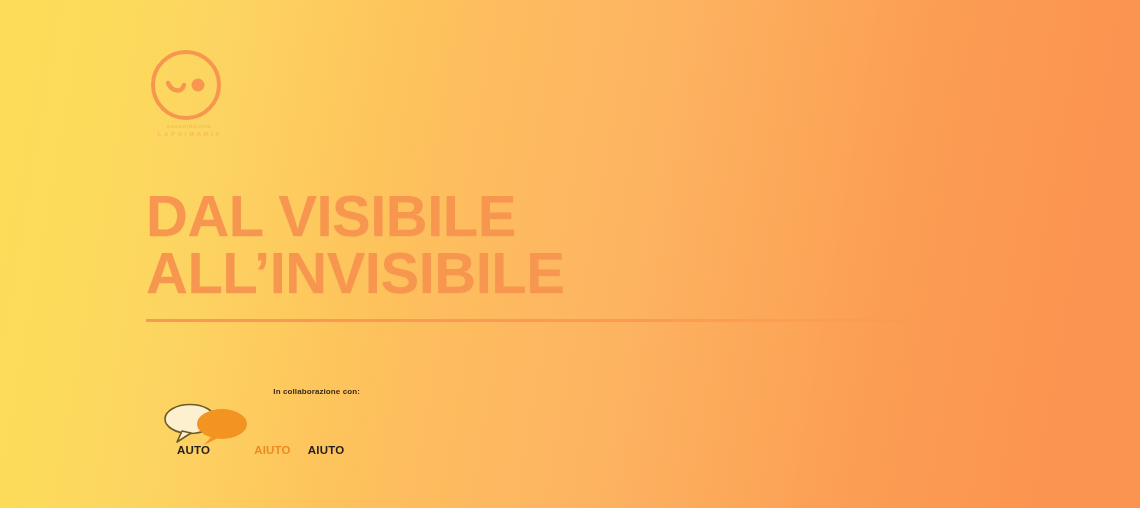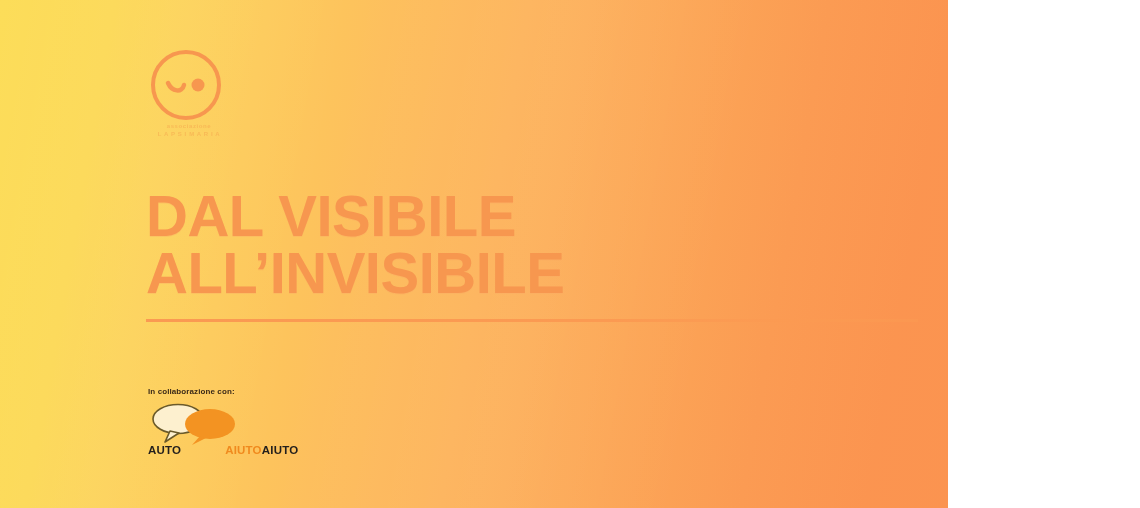--- a/index.html
+++ b/index.html
@@ -7,21 +7,21 @@
     margin: 0;
     padding: 0;
     background: #ffffff;
   }
   body {
     font-family: "Liberation Sans", sans-serif;
   }
 
   .poster {
     position: relative;
-    width: 948px;
+    width: 1140px;
     height: 508px;
     overflow: hidden;
     background: linear-gradient(100deg,
         #fcdd59 0%,
         #fcd957 11%,
         #fdcb5b 26%,
         #fdbd5d 40%,
         #fdb45c 51%,
         #fca757 66%,
         #fb9b53 80%,
@@ -119,23 +119,24 @@
     line-height: 29px;
     font-weight: 700;
     color: #f7924c;
     letter-spacing: -0.2px;
     white-space: pre-line;
   }
 
   
   .collab {
     position: absolute;
-    left: 2px;
+    left: 14px;
     top: 386px;
     width: 200px;
+    text-align: right;
   }
   .collab-label {
     font-size: 8px;
     line-height: 11px;
     font-weight: 700;
     color: #3b2a18;
     letter-spacing: 0.1px;
   }
   .collab-logo {
     position: relative;
@@ -146,21 +147,21 @@
   .collab-logo svg { display: block; }
   .collab-word {
     position: absolute;
     left: 0;
     top: 44px;
     font-size: 11.5px;
     font-weight: 700;
     letter-spacing: 0.2px;
     white-space: nowrap;
   }
-  .w-dark  { color: #231f1c; }
+  .w-dark  { color: #231f1c; margin-left: 17px; }
   .w-orange{ color: #f08a1e; margin-left: 44px; }
 </style>
 </head>
 <body>
 
 <div class="poster">
 
   <div class="sheen"></div>
 
   <div class="content">

